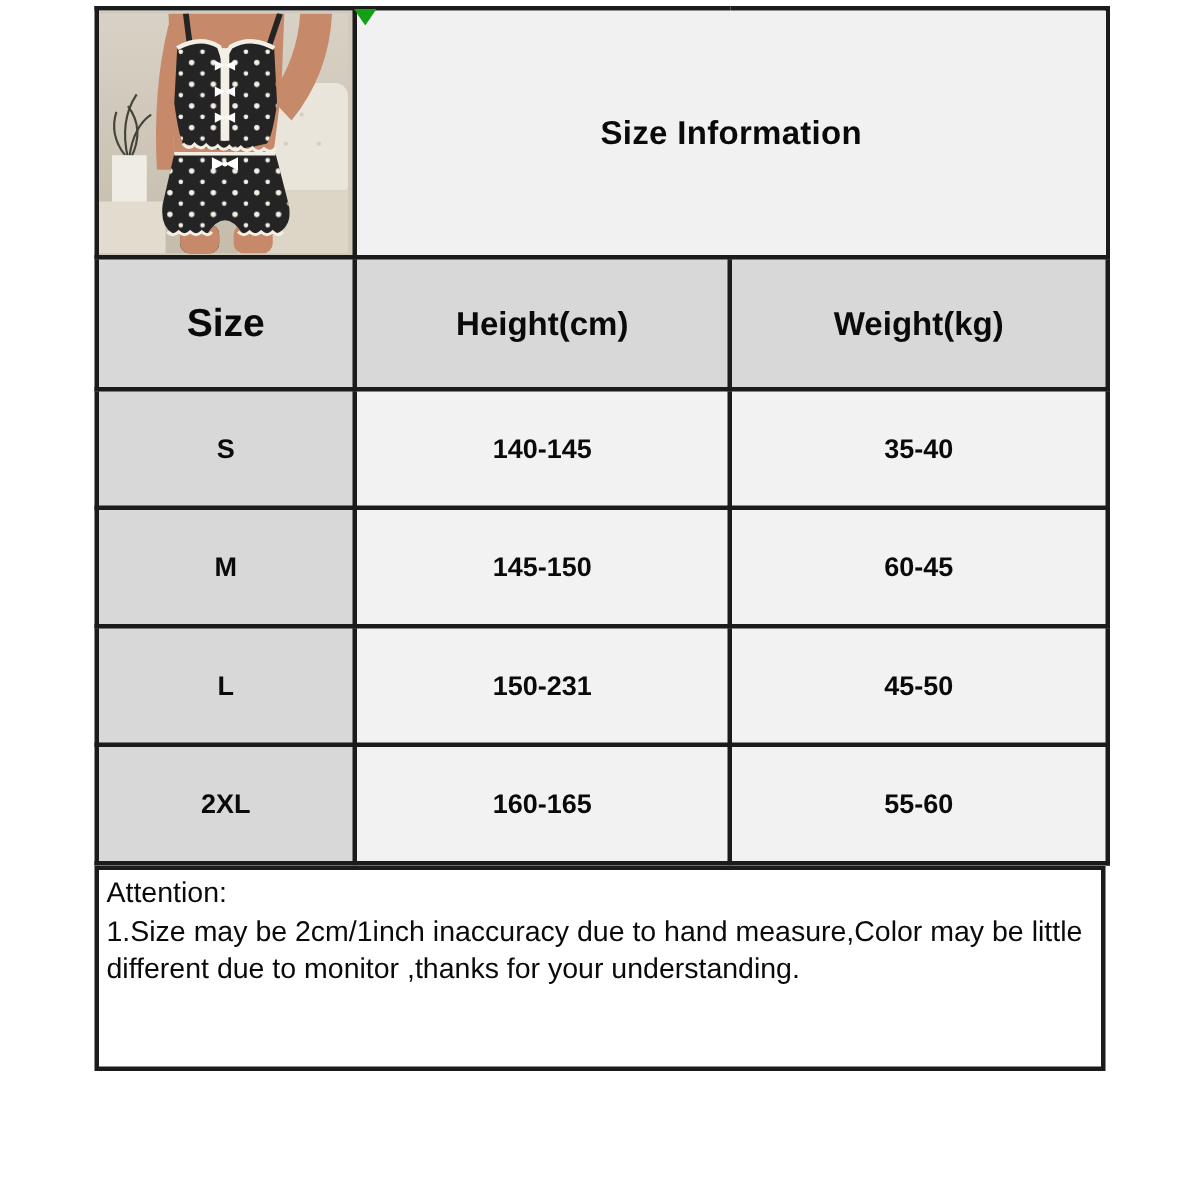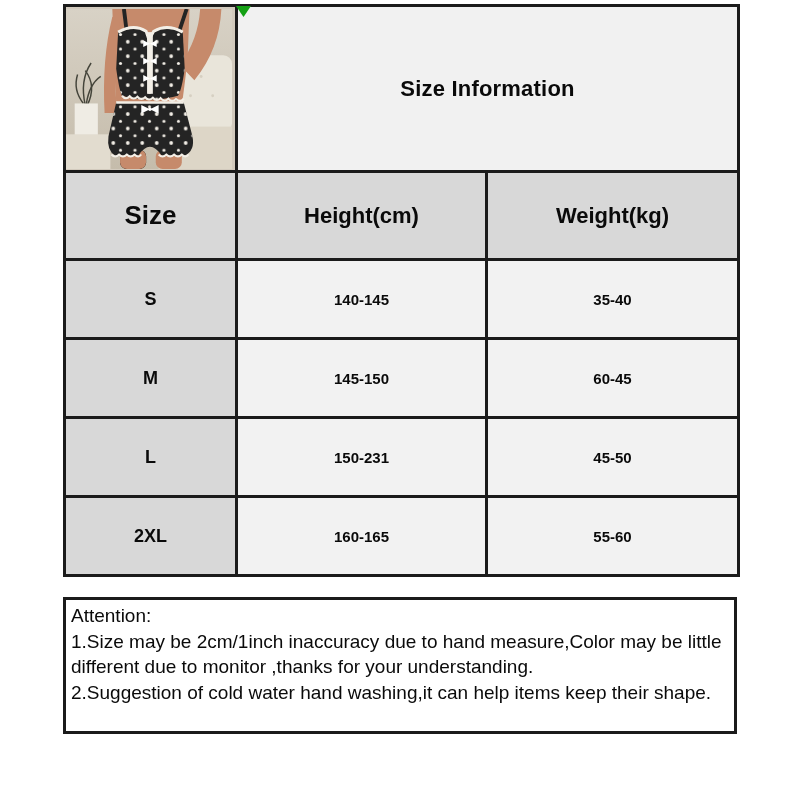--- a/index.html
+++ b/index.html
@@ -57,23 +57,23 @@
   }
   tr.head-row td {
     background: #d8d8d8;
     height: 88px;
     font-weight: bold;
   }
   .size-col-head { font-size: 26px; }
   .col-head { font-size: 22px; }
   tr.data-row td { height: 79px; font-weight: bold; }
   tr.data-row td.size-label { background: #d8d8d8; font-size: 18px; }
-  tr.data-row td.data-value { background: #f2f2f2; font-size: 15px; }
+  tr.data-row td.data-value { background: #f2f2f2; font-size: 18px; }
   .attention-box {
-    margin-top: 20px;
+    margin-top: 0;
     width: 674px;
     height: 137px;
     border: 3px solid #1b1b1b;
     box-sizing: border-box;
     background: #ffffff;
     padding: 3px 6px 0 5px;
     font-size: 19px;
     line-height: 25.5px;
     text-align: left;
   }
@@ -176,16 +176,15 @@
       <td class="size-label">2XL</td>
       <td class="data-value">160-165</td>
       <td class="data-value">55-60</td>
     </tr>
   </tbody>
     </table>
 
   <div class="attention-box">
     <div>Attention:</div>
     <div>1.Size may be 2cm/1inch inaccuracy due to hand measure,Color may be little different due to monitor ,thanks for your understanding.</div>
-    <div>2.Suggestion of cold water hand washing,it can help items keep their shape.</div>
   </div>
 
 </div>
 
 </body></html>

